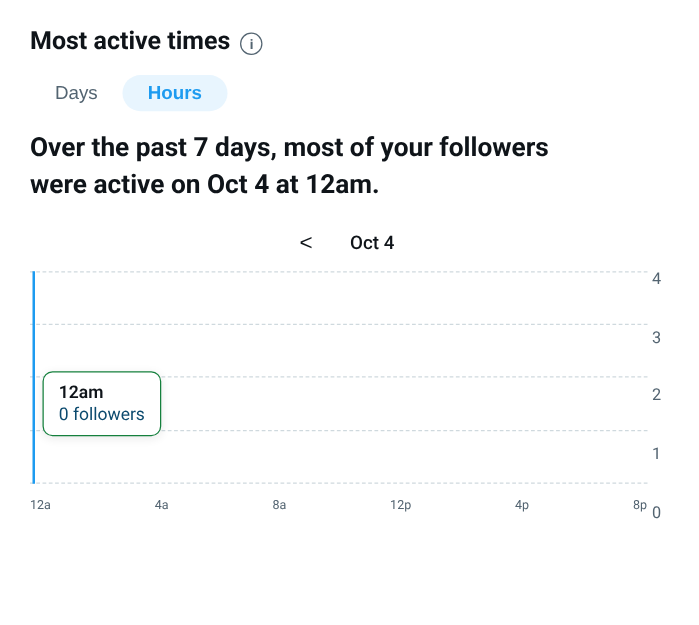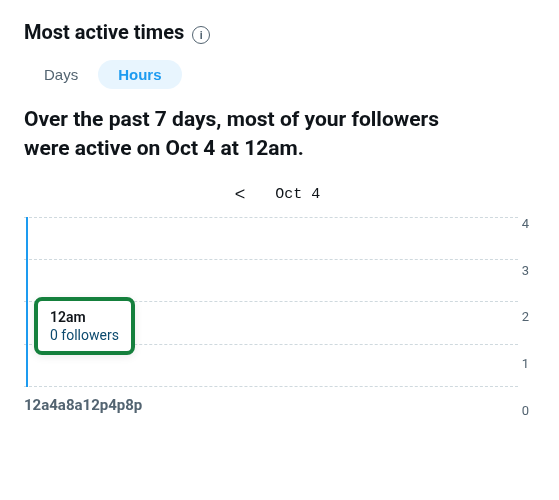--- a/index.html
+++ b/index.html
@@ -85,21 +85,20 @@
       color: #0f1419;
       cursor: pointer;
       background: none;
       border: none;
       padding: 2px 6px;
     }
     .date-label {
       font-size: 15px;
       font-weight: 500;
       color: #0f1419;
-      font-family: Liberation Mono, monospace;
     }
 
     .chart-container {
       position: relative;
       display: flex;
       width: 100%;
     }
 
     .chart-inner {
       flex: 1;
@@ -135,36 +134,35 @@
       justify-content: space-between;
     }
     .grid-line {
       width: 100%;
       border-top: 1.5px dashed #cfd9de;
     }
 
     
     .x-axis {
       display: flex;
-      justify-content: flex-start;
+      justify-content: space-between;
       padding: 6px 0 0 0;
       color: #536471;
-      font-size: 15px;
+      font-size: 10px;
       margin-left: 0;
       margin-right: 0;
-      font-weight: bold;
     }
 
     
     .tooltip-box {
       position: absolute;
       left: 10px;
       top: 80px;
       background: #fff;
-      border: 4px solid #15803d;
+      border: 1px solid #15803d;
       border-radius: 8px;
       padding: 8px 12px;
       font-size: 14px;
       color: #0f1419;
       box-shadow: 0 2px 8px rgba(0,0,0,0.08);
       z-index: 10;
       pointer-events: none;
     }
     .tooltip-time {
       font-weight: 600;

